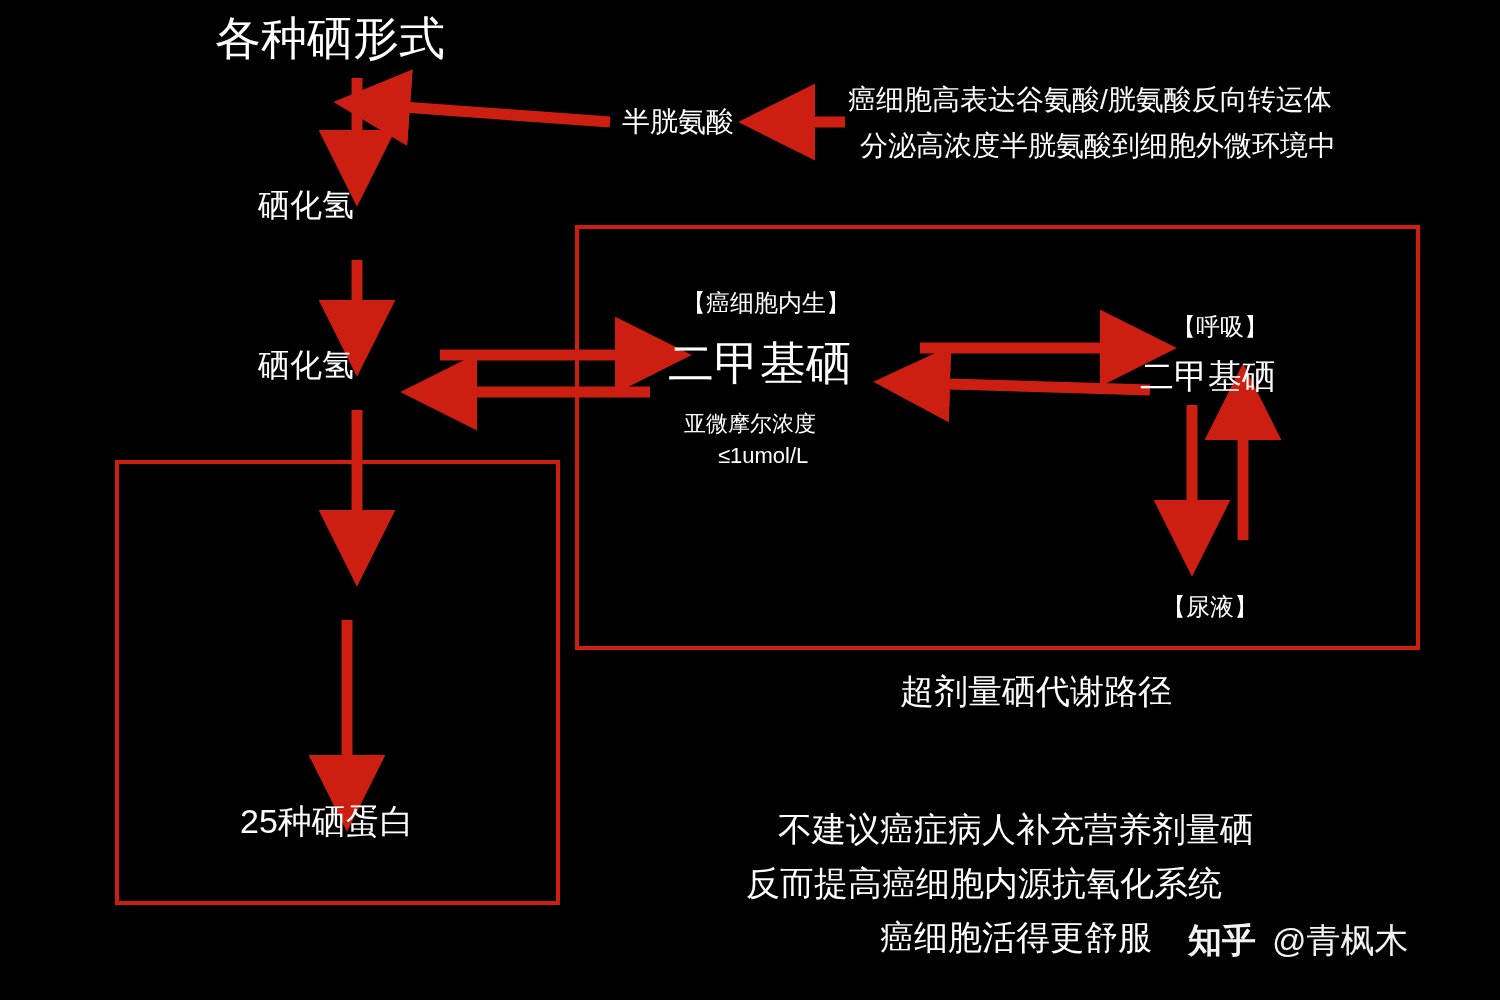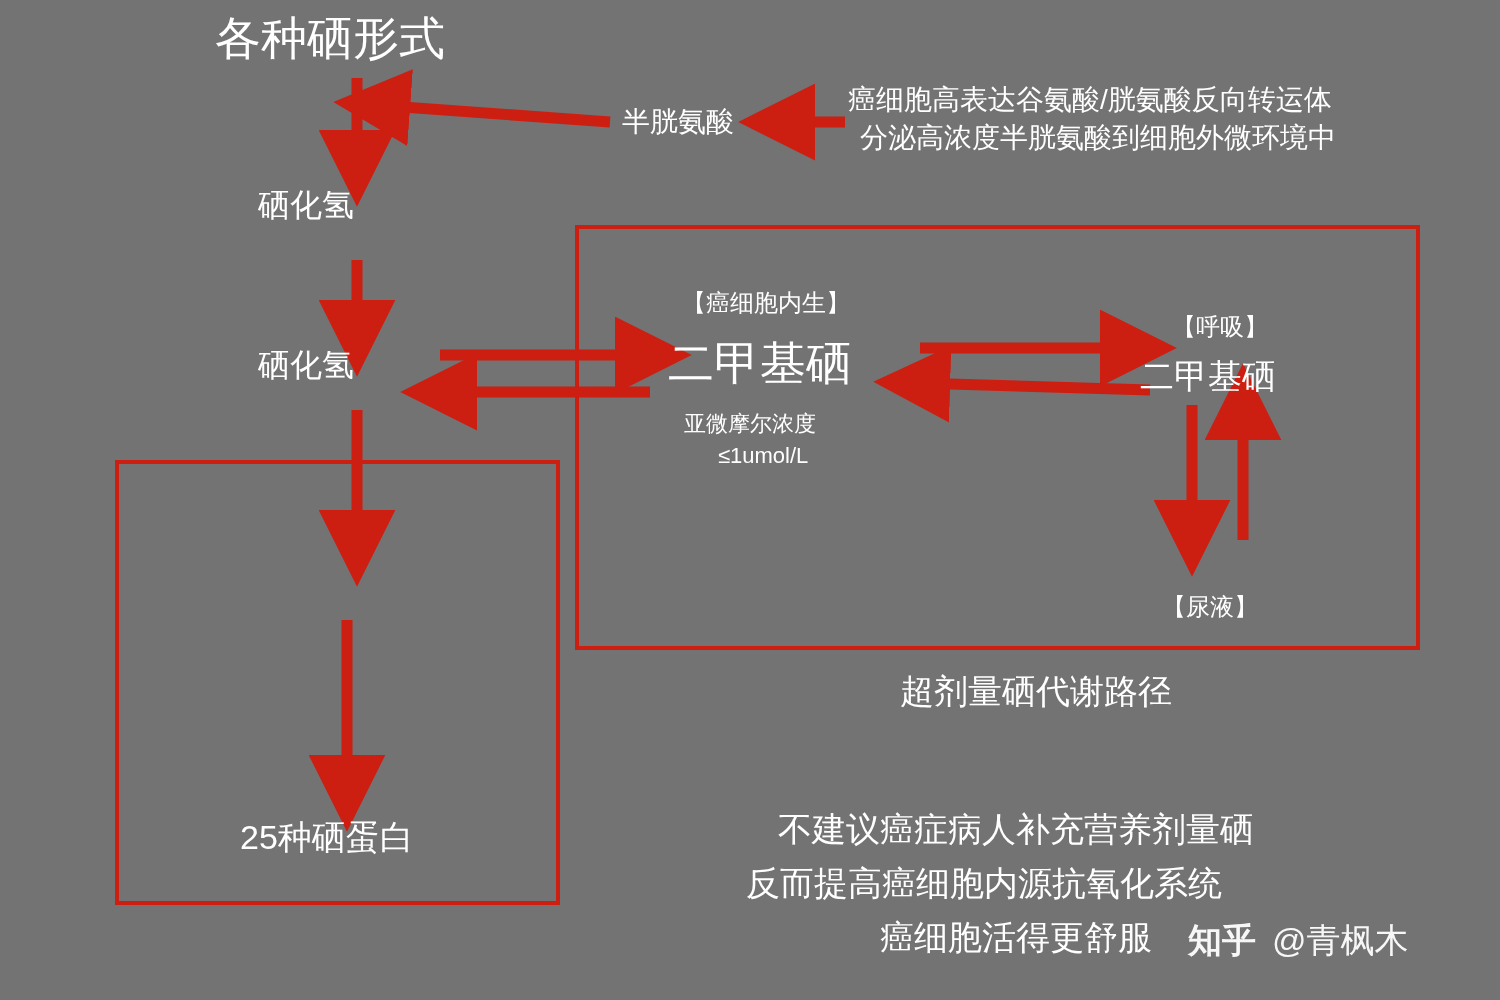--- a/index.html
+++ b/index.html
@@ -4,21 +4,21 @@
 <style>
   html, body {
     margin: 0;
     padding: 0;
     background: #3d7f7c;
   }
   #canvas {
     position: relative;
     width: 1500px;
     height: 1000px;
-    background: #737373;
+    background: #000000;
     overflow: hidden;
     font-family: "Liberation Sans", sans-serif;
     color: #ffffff;
   }
   .node {
     position: absolute;
     color: #ffffff;
     white-space: nowrap;
     line-height: 1.25;
   }
@@ -90,38 +90,38 @@
 
   <div class="node t-xxl" style="left:215px; top:10px;">各种硒形式</div>
 
   <div class="node t-xl" style="left:258px; top:185px;">硒化氢</div>
 
   <div class="node t-xl" style="left:258px; top:345px;">硒化氢</div>
 
   <div class="node t-md" style="left:622px; top:104px;">半胱氨酸</div>
 
   <div class="node t-md center" style="left:848px; top:82px;">癌细胞高表达谷氨酸/胱氨酸反向转运体</div>
-  <div class="node t-md center" style="left:860px; top:120px;text-align:right;">分泌高浓度半胱氨酸到细胞外微环境中</div>
+  <div class="node t-md center" style="left:860px; top:128px;text-align:right;">分泌高浓度半胱氨酸到细胞外微环境中</div>
 
   <div class="node t-sm" style="left:682px; top:288px;">【癌细胞内生】</div>
 
   <div class="node t-xxl" style="left:668px; top:335px;">二甲基硒</div>
 
   <div class="node t-xs" style="left:684px; top:410px;">亚微摩尔浓度</div>
   <div class="node t-xs" style="left:718px; top:442px;">≤1umol/L</div>
 
   <div class="node t-sm" style="left:1172px; top:312px;">【呼吸】</div>
 
   <div class="node t-lg" style="left:1140px; top:355px;">二甲基硒</div>
 
 
   <div class="node t-sm" style="left:1162px; top:592px;">【尿液】</div>
 
 
-  <div class="node t-lg" style="left:240px; top:800px;margin-top:16px;">25种硒蛋白</div>
+  <div class="node t-lg" style="left:240px; top:800px;">25种硒蛋白</div>
 
   <div class="node t-lg" style="left:900px; top:670px;">超剂量硒代谢路径</div>
 
 
   <div class="node t-lg" style="left:778px; top:808px;">不建议癌症病人补充营养剂量硒</div>
   <div class="node t-lg" style="left:746px; top:862px;">反而提高癌细胞内源抗氧化系统</div>
   <div class="node t-lg" style="left:880px; top:916px;">癌细胞活得更舒服</div>
 
   <div class="watermark zhihu-logo" style="left:1188px; top:918px;">知乎</div>
   <div class="watermark" style="left:1272px; top:918px;">@青枫木</div>

